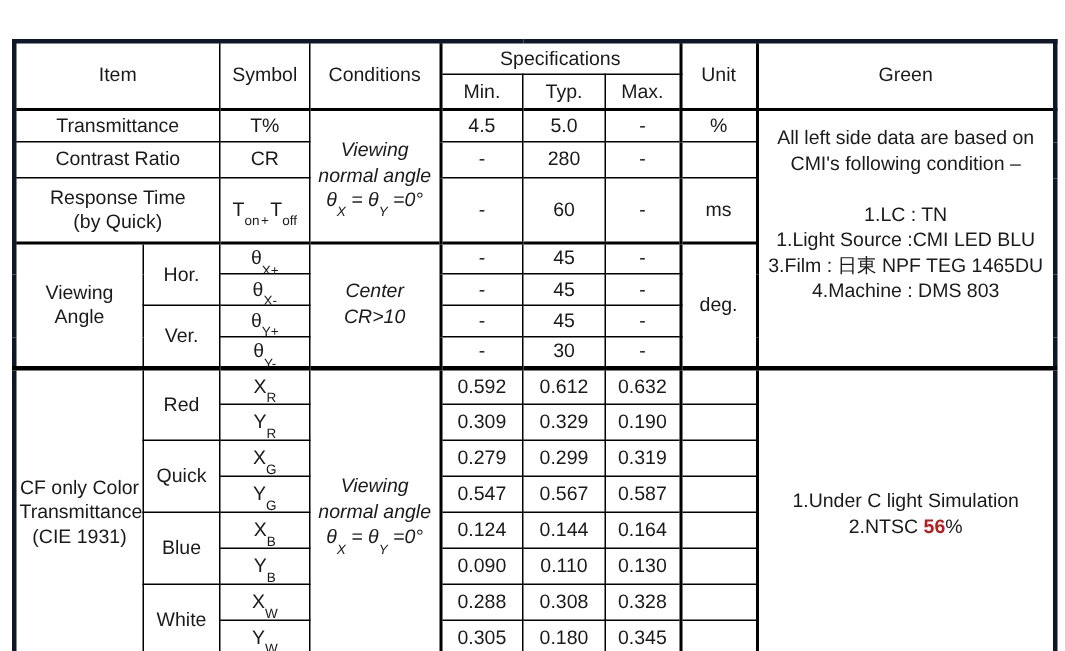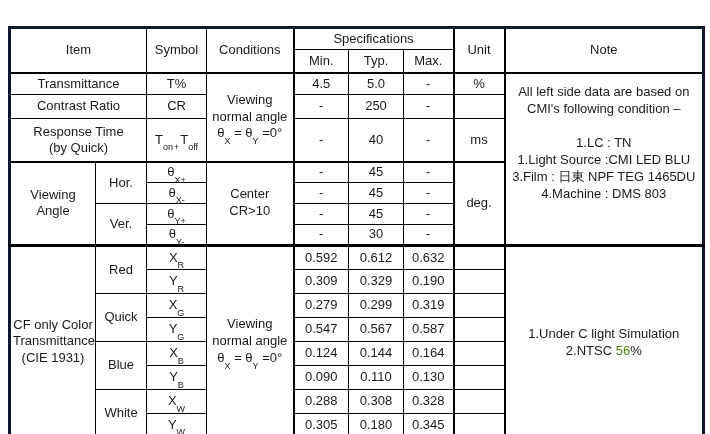--- a/index.html
+++ b/index.html
@@ -34,22 +34,22 @@
   tr.rt{height:22px;} tr.rc{height:24px;} tr.rr{height:43px;}
   tr.va{height:21px;}
   tr.ch{height:24px;}
   td.note{
     text-align:center;
     padding:2px 5px 2px 5px;
     line-height:17px;
   }
   td.note-top{vertical-align:top;padding-top:9px;}
   .note-gap{height:17px;}
-  .red{color:#4d7c0f;}
-  .cond{line-height:1.3;}
+  .red{color:#b91c1c;font-weight:bold;}
+  .cond{line-height:1.3;font-style:italic;}
 </style>
 </head>
 <body>
 
 <div class="page">
 <table class="spec">
   <colgroup>
     <col style="width:86px">
         <col style="width:51px">
         <col style="width:60px">
@@ -61,21 +61,21 @@
     <col style="width:199px">
   </colgroup>
 
   <tbody>
         <tr class="h1">
     <th colspan="2" rowspan="2" class="hb">Item</th>
     <th rowspan="2" class="hb">Symbol</th>
     <th rowspan="2" class="hb">Conditions</th>
     <th colspan="3" class="lb">Specifications</th>
     <th rowspan="2" class="hb lb">Unit</th>
-    <th rowspan="2" class="hb lb">Note</th>
+    <th rowspan="2" class="hb lb">Green</th>
   </tr>
   <tr class="h2">
     <th class="hb lb">Min.</th>
     <th class="hb">Typ.</th>
     <th class="hb">Max.</th>
   </tr>
 
   <tr class="rt">
     <td colspan="2">Transmittance</td>
     <td>T%</td>
@@ -96,33 +96,33 @@
       <div>1.Light Source :CMI LED BLU</div>
       <div>3.Film : 日東 NPF TEG 1465DU</div>
       <div>4.Machine : DMS 803</div>
     </td>
   </tr>
 
   <tr class="rc">
     <td colspan="2">Contrast Ratio</td>
     <td>CR</td>
     <td class="lb">-</td>
-    <td>250</td>
+    <td>280</td>
     <td>-</td>
     <td class="lb"></td>
   </tr>
 
   <tr class="rr">
     <td colspan="2">
       <span>Response Time</span><br>
       <span>(by Quick)</span>
     </td>
     <td><span>T</span><sub>on</sub><sub class="plus">+</sub><span>T</span><sub>off</sub></td>
     <td class="lb">-</td>
-    <td>40</td>
+    <td>60</td>
     <td>-</td>
     <td class="lb">ms</td>
   </tr>
 
   <tr class="va">
     <td rowspan="4" class="tb2">Viewing Angle</td>
     <td rowspan="2" class="tb2">Hor.</td>
     <td class="tb2"><span>θ</span><sub>X+</sub></td>
     <td rowspan="4" class="tb2 cond">
       <span>Center</span><br><span>CR&gt;10</span>

